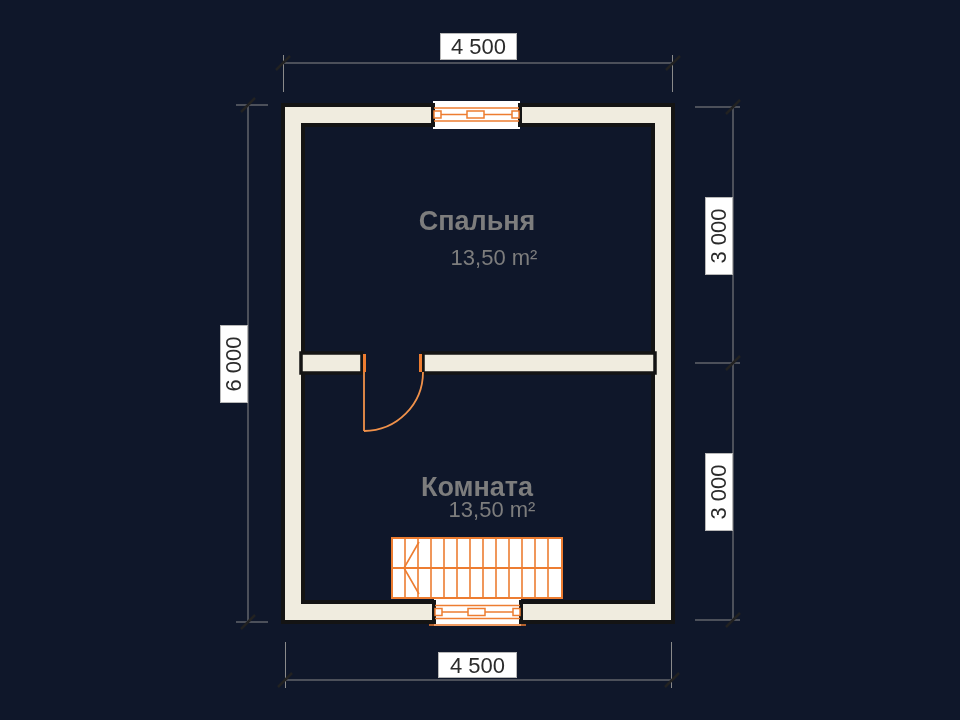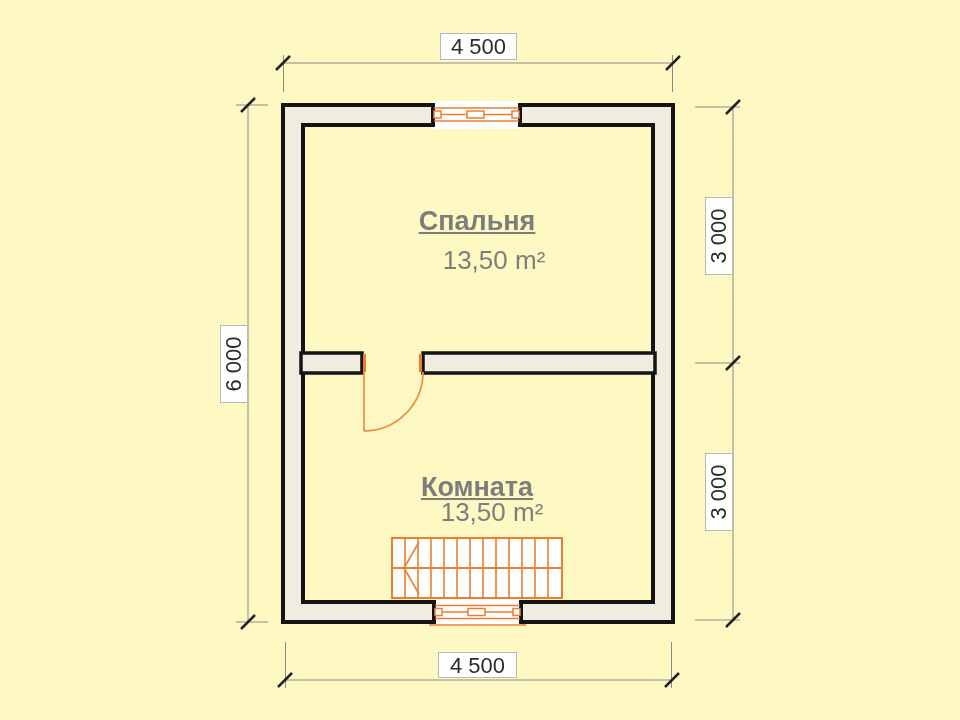--- a/index.html
+++ b/index.html
@@ -1,32 +1,32 @@
 <!DOCTYPE html>
 <html><head>
 <meta charset="utf-8">
 <style>
   html,body{margin:0;padding:0;background:#ffffff;}
   .canvas{
-    position:relative;width:960px;height:720px;background:#fef9c3;
+    position:relative;width:960px;height:720px;background:#0f172a;
     font-family:"Liberation Sans", sans-serif;overflow:hidden;
   }
   .canvas svg{position:absolute;left:0;top:0;}
   .label{position:absolute;white-space:nowrap;}
   .dim-box{
     position:absolute;background:#ffffff;border:1px solid #b8b8b8;
     color:#2b2b2b;font-size:22px;line-height:26px;text-align:center;
     box-sizing:border-box;
   }
   .dim-box.vert{transform:rotate(-90deg);transform-origin:center center;}
   .room-name{
-    color:#7d7d7d;font-size:27px;font-weight:bold;text-align:center;width:280px;text-decoration:underline;
+    color:#7d7d7d;font-size:27px;font-weight:bold;text-align:center;width:280px;
   }
   .room-area{
-    color:#7d7d7d;font-size:26px;text-align:center;width:280px;
+    color:#7d7d7d;font-size:22px;text-align:center;width:280px;
   }
 </style>
 </head>
 <body>
 
 <div class="canvas">
 
   <svg width="960" height="720" viewBox="0 0 960 720">
 
     <g>

